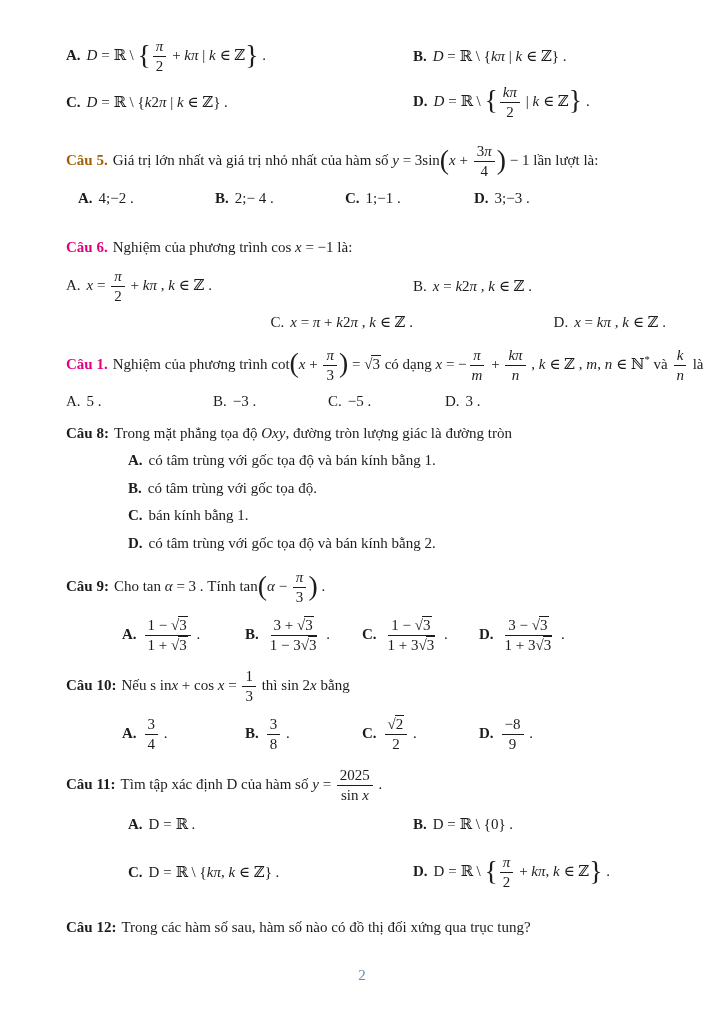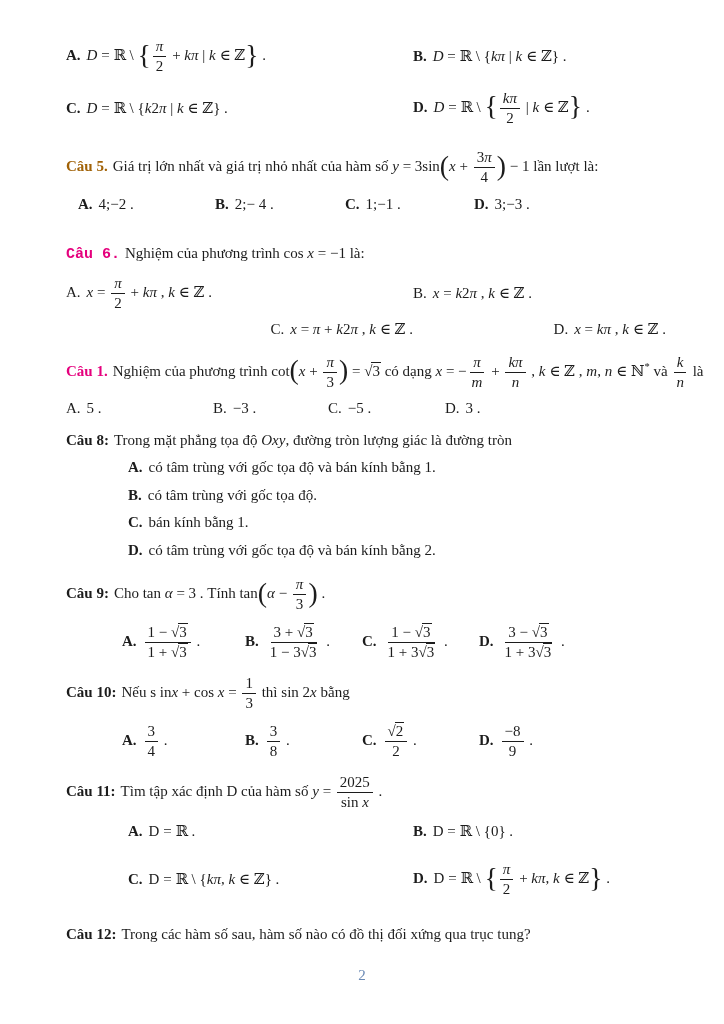--- a/index.html
+++ b/index.html
@@ -13,21 +13,21 @@
     color:#1c1c1c;
     padding:30px 58px 0 66px;
     overflow:hidden;
   }
   .stem { white-space:nowrap; line-height:1.3; }
   .ql { font-weight:bold; margin-right:5px; }
   .ol { margin-right:6px; }
   .bold-ol .ol { font-weight:bold; }
   .opt { line-height:1.3; }
   
-  .grid2 { display:grid; grid-template-columns:347px 1fr; row-gap:14px; align-items:center; }
+  .grid2 { display:grid; grid-template-columns:347px 1fr; row-gap:8px; align-items:center; }
   .grid2b { margin-left:62px; display:grid; grid-template-columns:285px 1fr; row-gap:20px; align-items:center; }
   .row4a { margin-left:62px; display:grid; grid-template-columns:137px 130px 129px 1fr; align-items:center; }
   .row4b { display:grid; grid-template-columns:147px 115px 117px 1fr; align-items:center; }
   .row4c { margin-left:56px; display:grid; grid-template-columns:123px 117px 117px 1fr; align-items:center; }
   .stack { margin-left:62px; }
   .stack .opt { margin-top:8px; }
   
   .math .it, .it { font-style:italic; }
   .frac { display:inline-flex; flex-direction:column; align-items:center; vertical-align:middle; margin:0 2px; line-height:1.15; text-align:center; }
   .fn { padding:0 3px 1px 3px; border-bottom:1px solid #1c1c1c; display:block; }
@@ -82,21 +82,21 @@
           </span><span class="big">)</span> − 1 lần lượt là:</span></div>
     <div class="row4a q5opts bold-ol">
       <div class="opt"><span class="ol">A.</span><span class="math">4;−2 .</span></div>
       <div class="opt"><span class="ol">B.</span><span class="math">2;− 4 .</span></div>
       <div class="opt"><span class="ol">C.</span><span class="math">1;−1 .</span></div>
       <div class="opt"><span class="ol">D.</span><span class="math">3;−3 .</span></div>
     </div>
   </section>
 
   <section class="sec-q6">
-    <div class="stem"><span class="ql" style="color: rgb(229, 0, 125); font-family: Liberation Mono, monospace;">Câu 6.</span><span class="math">Nghiệm của phương trình cos <span class="it">x</span> = −1 là:</span></div>
+    <div class="stem"><span class="ql" style="color: rgb(229, 0, 125);">Câu 6.</span><span class="math">Nghiệm của phương trình cos <span class="it">x</span> = −1 là:</span></div>
     <div class="grid2 q6r1">
       <div class="opt"><span class="ol">A.</span><span class="math"><span class="it">x</span> = <span class="frac">
               <span class="fn"><span class="it">π</span></span>
               <span class="fd">2</span>
             </span> + <span class="it">kπ</span> , <span class="it">k</span> ∈ ℤ .</span></div>
       <div class="opt"><span class="ol">B.</span><span class="math"><span class="it">x</span> = <span class="it">k</span>2<span class="it">π</span> , <span class="it">k</span> ∈ ℤ .</span></div>
     </div>
     <div class="grid2 q6r2">
       <div class="opt"><span class="ol">C.</span><span class="math"><span class="it">x</span> = <span class="it">π</span> + <span class="it">k</span>2<span class="it">π</span> , <span class="it">k</span> ∈ ℤ .</span></div>
       <div class="opt"><span class="ol">D.</span><span class="math"><span class="it">x</span> = <span class="it">kπ</span> , <span class="it">k</span> ∈ ℤ .</span></div>

